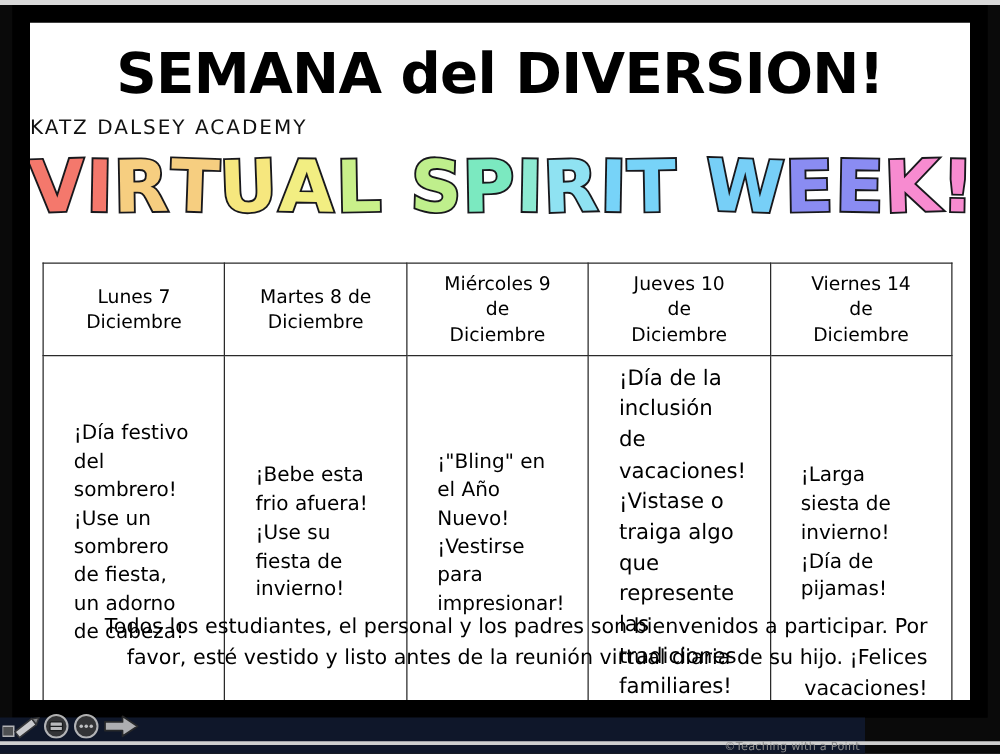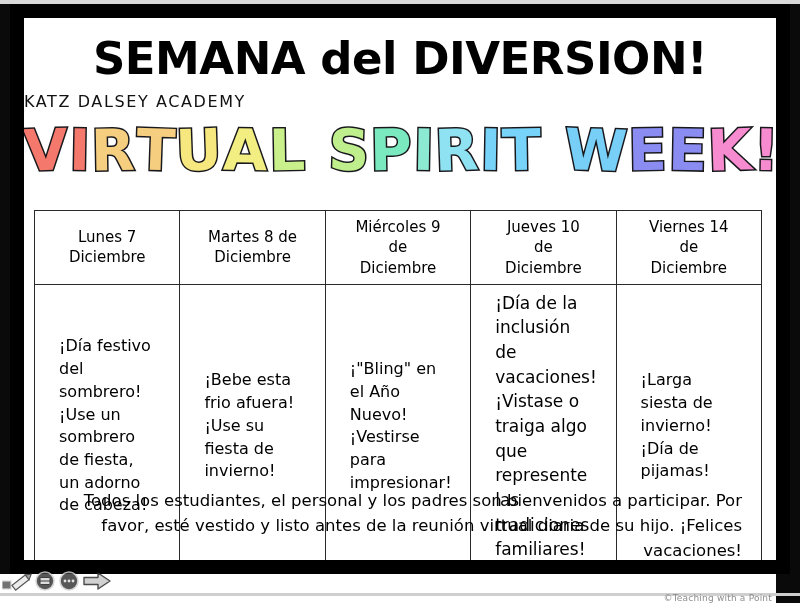--- a/index.html
+++ b/index.html
@@ -125,22 +125,22 @@
     text-align:right;
     font-family:"DejaVu Sans", sans-serif;
     font-size:16.5px;
     line-height:1.52;
     color:#000;
   }
 
   
   .viewer-bar{
     position:absolute;
-    left:0;bottom:0;width:776px;height:29px;
-    background:#ffffff;
+    left:0;bottom:0;width:692px;height:29px;
+    background:#0f172a;
   }
   .viewer-bar .rule{
     position:absolute;left:0;bottom:7px;width:800px;height:3px;
     background:#cfcfcf;
   }
   .tools{
     position:absolute;left:2px;bottom:8px;
     display:flex;align-items:flex-end;gap:2px;
   }
   .tool{

